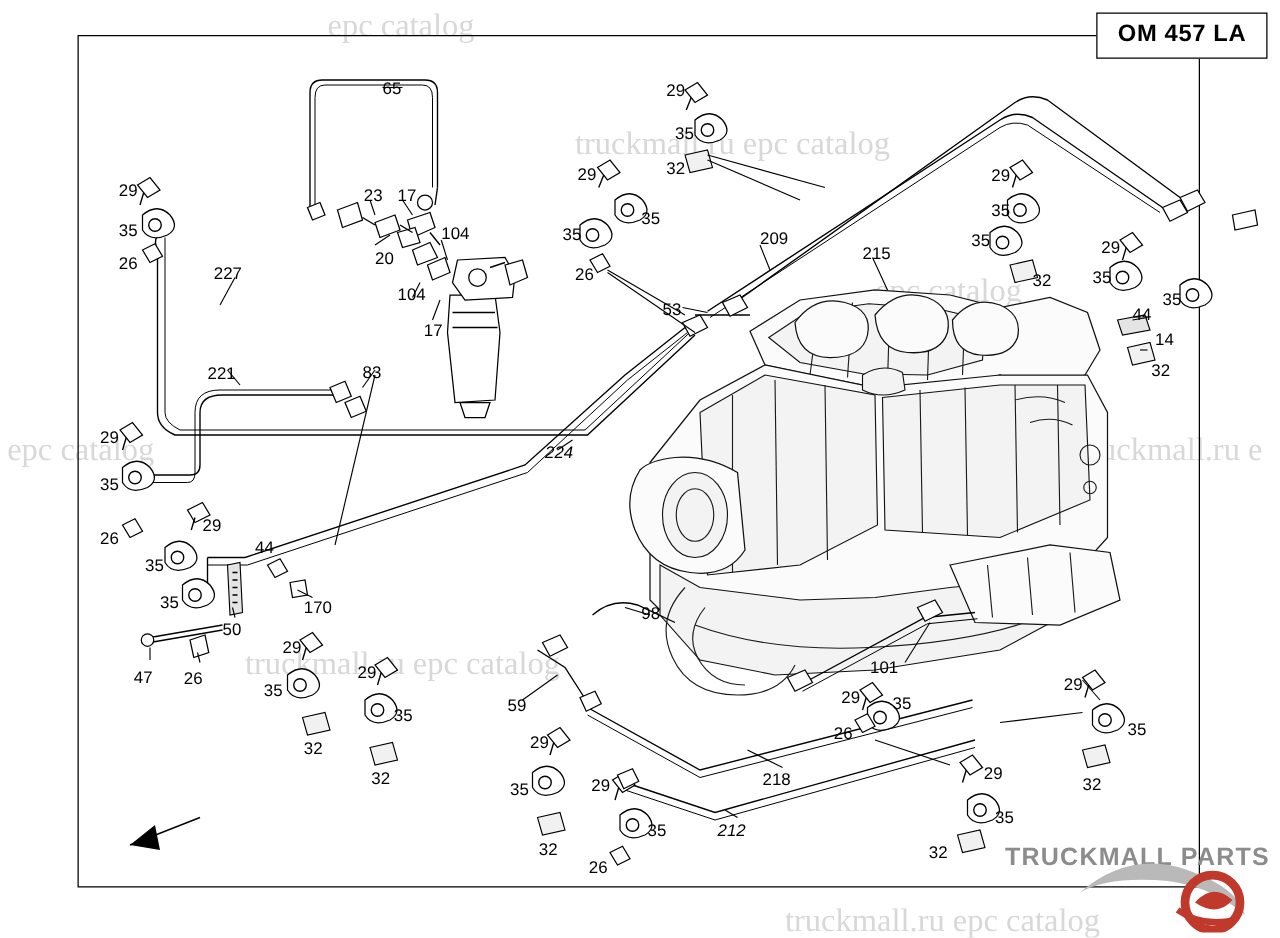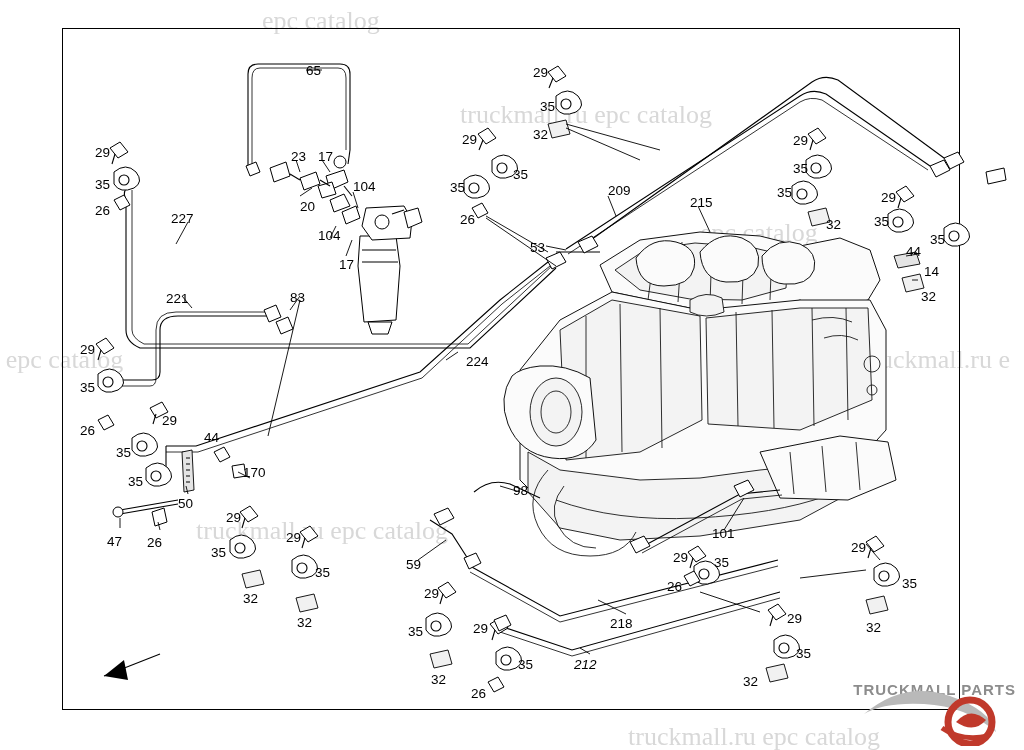--- a/index.html
+++ b/index.html
@@ -84,21 +84,21 @@
     position: absolute;
     right: 6px;
     bottom: 4px;
     width: 160px;
     height: 66px;
   }
   .logo-text {
     position: absolute;
     right: 8px;
     bottom: 52px;
-    font-size: 15px;
+    font-size: 20px;
     font-weight: bold;
     letter-spacing: 1px;
     color: #8c8c8c;
     font-family: "Liberation Sans", sans-serif;
   }
 </style>
 </head>
 <body>
 
 <div id="stage">
@@ -378,20 +378,21 @@
       <path d="M346 256 L352 240"></path>
       <path d="M520 492 L500 486"></path>
     </g>
 
     <g>
       <path class="ln" d="M160 654 L104 676" stroke-width="1.4"></path>
       <path d="M104 676 L124 660 L128 680 Z" fill="#000"></path>
     </g>
   </svg>
 
+  <div class="title-box">OM 457 LA</div>
 
   <div id="label-layer">
       <div class="lbl" style="left: 306px; top: 64px;">65</div>
       <div class="lbl" style="left: 533px; top: 66px;">29</div>
       <div class="lbl" style="left: 540px; top: 100px;">35</div>
       <div class="lbl" style="left: 533px; top: 128px;">32</div>
       <div class="lbl" style="left: 462px; top: 133px;">29</div>
       <div class="lbl" style="left: 513px; top: 168px;">35</div>
       <div class="lbl" style="left: 450px; top: 181px;">35</div>
       <div class="lbl" style="left: 460px; top: 213px;">26</div>
@@ -413,47 +414,47 @@
       <div class="lbl" style="left: 353px; top: 180px;">104</div>
       <div class="lbl" style="left: 300px; top: 200px;">20</div>
       <div class="lbl" style="left: 318px; top: 229px;">104</div>
       <div class="lbl" style="left: 339px; top: 258px;">17</div>
       <div class="lbl" style="left: 95px; top: 146px;">29</div>
       <div class="lbl" style="left: 95px; top: 178px;">35</div>
       <div class="lbl" style="left: 95px; top: 204px;">26</div>
       <div class="lbl" style="left: 171px; top: 212px;">227</div>
       <div class="lbl" style="left: 166px; top: 292px;">221</div>
       <div class="lbl" style="left: 290px; top: 291px;">83</div>
-      <div class="lbl" style="left: 466px; top: 355px;">224</div>
+      <div class="lbl" style="left: 436px; top: 355px; font-style: italic;">224</div>
       <div class="lbl" style="left: 80px; top: 343px;">29</div>
       <div class="lbl" style="left: 80px; top: 381px;">35</div>
       <div class="lbl" style="left: 80px; top: 424px;">26</div>
       <div class="lbl" style="left: 162px; top: 414px;">29</div>
       <div class="lbl" style="left: 116px; top: 446px;">35</div>
       <div class="lbl" style="left: 204px; top: 431px;">44</div>
       <div class="lbl" style="left: 128px; top: 475px;">35</div>
-      <div class="lbl" style="left: 243px; top: 466px;">170</div>
+      <div class="lbl" style="left: 243px; top: 479px;">170</div>
       <div class="lbl" style="left: 178px; top: 497px;">50</div>
       <div class="lbl" style="left: 107px; top: 535px;">47</div>
       <div class="lbl" style="left: 147px; top: 536px;">26</div>
       <div class="lbl" style="left: 226px; top: 511px;">29</div>
       <div class="lbl" style="left: 211px; top: 546px;">35</div>
       <div class="lbl" style="left: 286px; top: 531px;">29</div>
       <div class="lbl" style="left: 315px; top: 566px;">35</div>
       <div class="lbl" style="left: 243px; top: 592px;">32</div>
       <div class="lbl" style="left: 297px; top: 616px;">32</div>
       <div class="lbl" style="left: 513px; top: 484px;">98</div>
       <div class="lbl" style="left: 406px; top: 558px;">59</div>
       <div class="lbl" style="left: 424px; top: 587px;">29</div>
       <div class="lbl" style="left: 408px; top: 625px;">35</div>
       <div class="lbl" style="left: 473px; top: 622px;">29</div>
       <div class="lbl" style="left: 518px; top: 658px;">35</div>
       <div class="lbl" style="left: 431px; top: 673px;">32</div>
       <div class="lbl" style="left: 471px; top: 687px;">26</div>
-      <div class="lbl" style="left: 712px; top: 527px; text-align: right;">101</div>
+      <div class="lbl" style="left: 696px; top: 527px; text-align: right;">101</div>
       <div class="lbl" style="left: 673px; top: 551px;">29</div>
       <div class="lbl" style="left: 714px; top: 556px;">35</div>
       <div class="lbl" style="left: 667px; top: 580px;">26</div>
       <div class="lbl" style="left: 610px; top: 617px;">218</div>
       <div class="lbl" style="left: 574px; top: 658px; font-style: italic;">212</div>
       <div class="lbl" style="left: 787px; top: 612px;">29</div>
       <div class="lbl" style="left: 796px; top: 647px;">35</div>
       <div class="lbl" style="left: 743px; top: 675px;">32</div>
       <div class="lbl" style="left: 851px; top: 541px;">29</div>
       <div class="lbl" style="left: 902px; top: 577px;">35</div>

